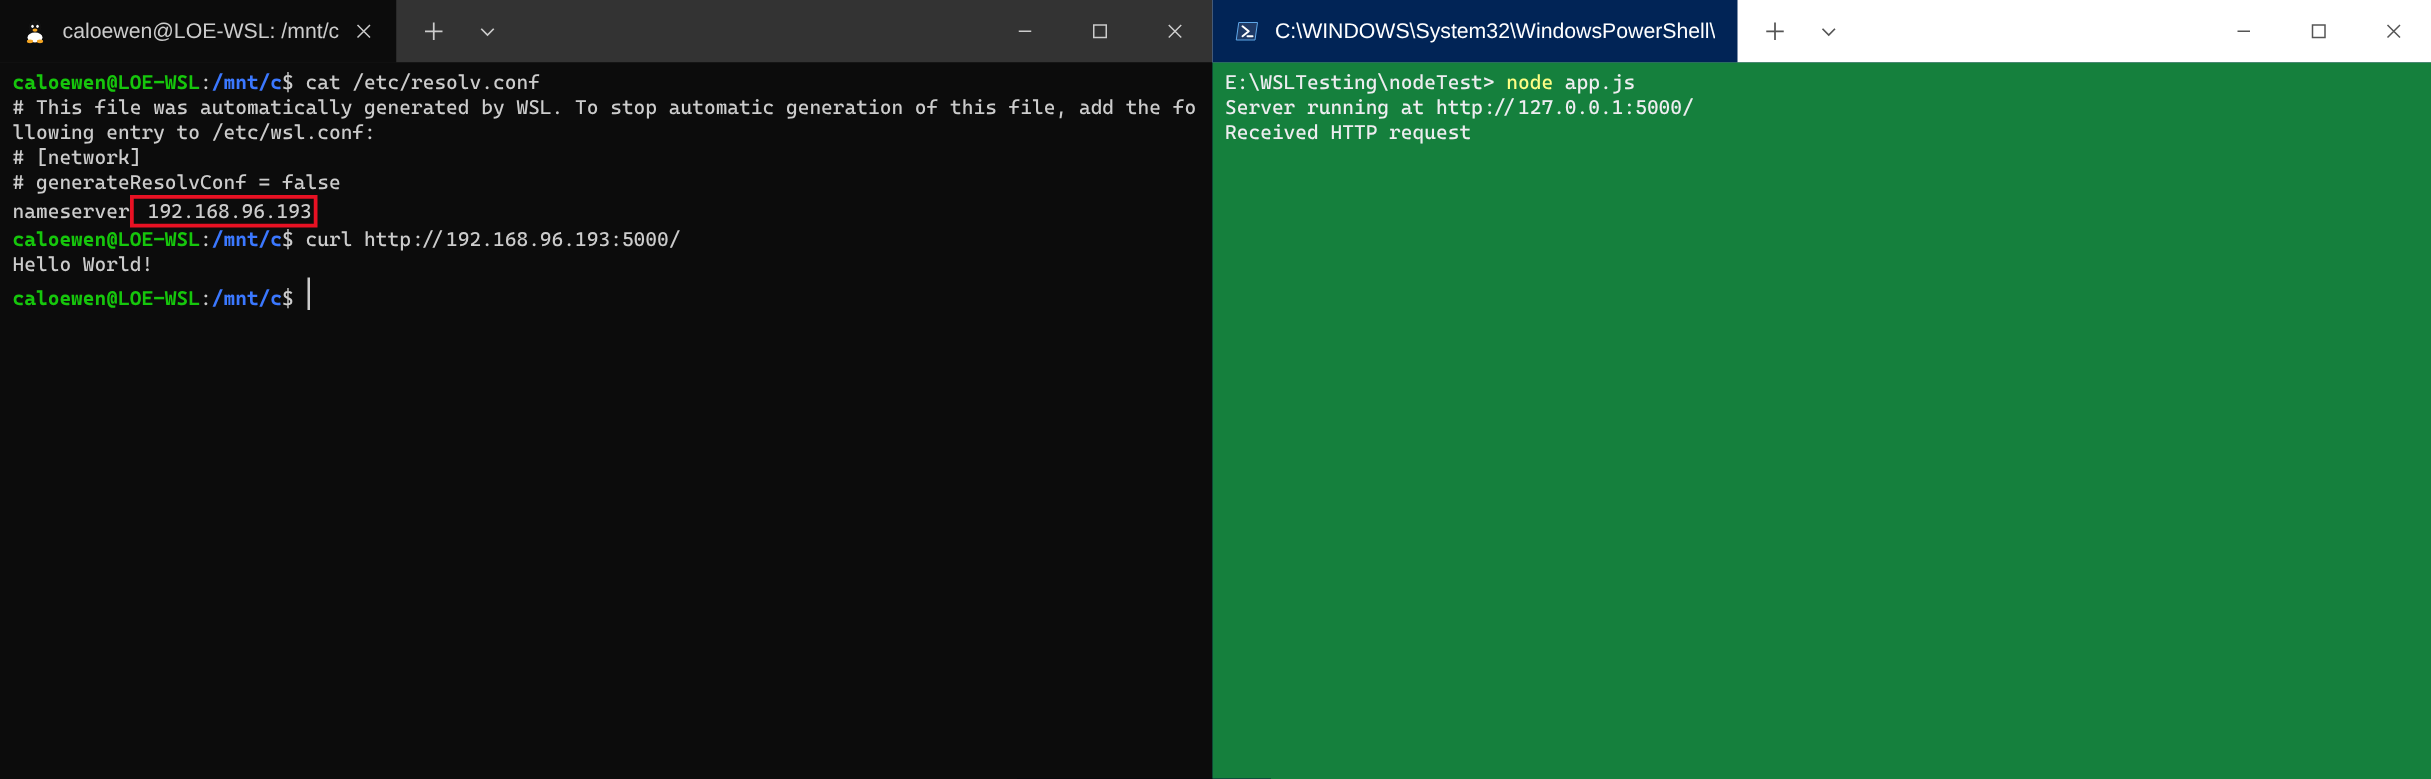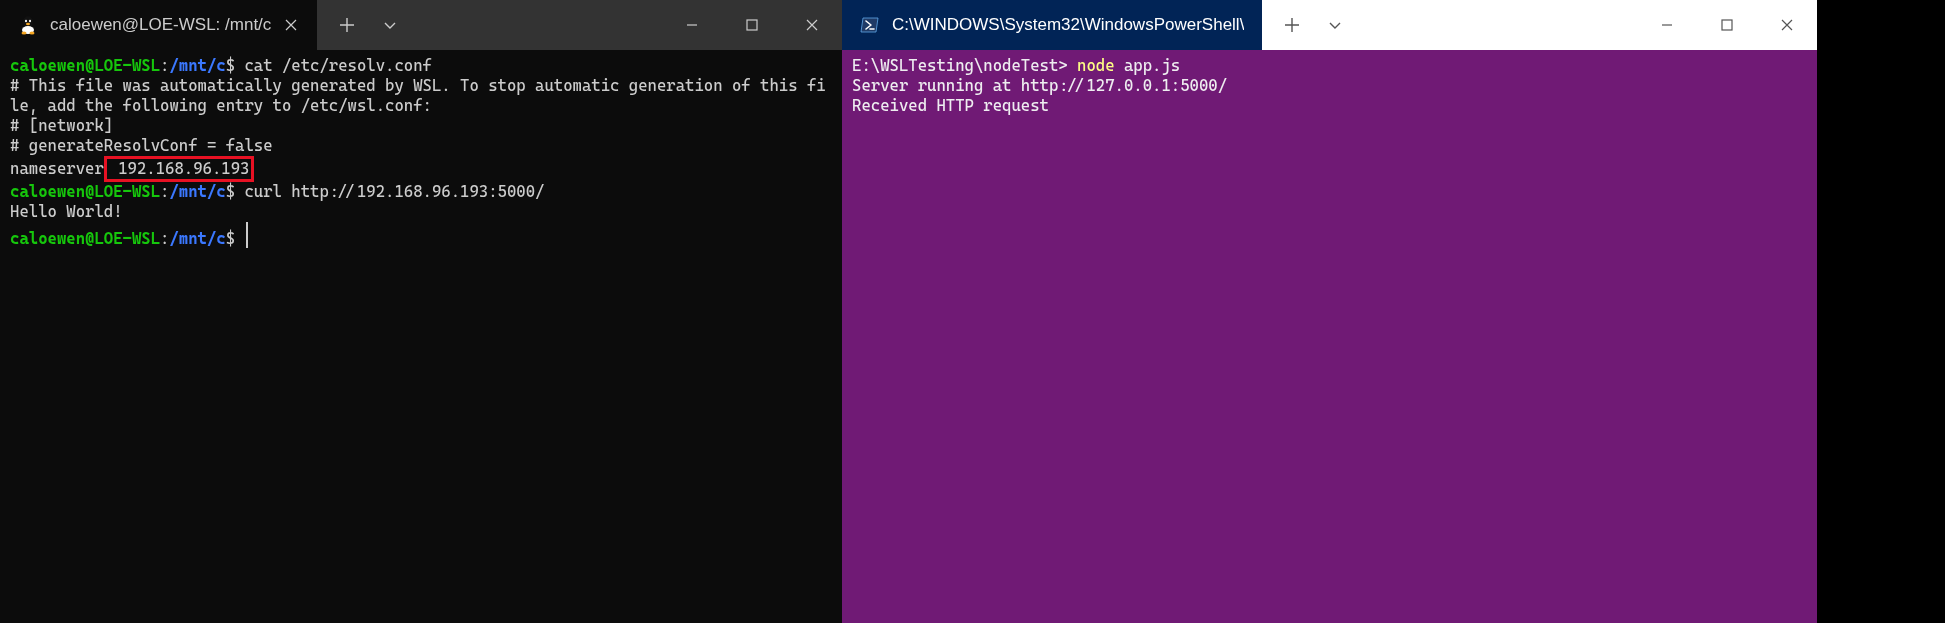--- a/index.html
+++ b/index.html
@@ -13,21 +13,21 @@
     display: flex;
     font-family: 'Cascadia Code', 'Consolas', monospace;
     background: #000;
   }
   .window {
     display: flex;
     flex-direction: column;
     height: 100%;
   }
   .window-left {
-    width: 842px;
+    width: 970px;
     background: #0c0c0c;
   }
   .window-right {
     width: 975px;
     background: #012456;
   }
   .titlebar {
     height: 50px;
     display: flex;
     align-items: stretch;
@@ -120,21 +120,21 @@
     line-height: 1.25;
     white-space: pre-wrap;
     word-break: break-all;
     overflow: hidden;
   }
   .terminal-body-bash {
     background: #0c0c0c;
     color: #cccccc;
   }
   .terminal-body-ps {
-    background: #701a75;
+    background: #15803d;
     color: #eeedf0;
   }
   .prompt-user {
     color: #16c60c;
     font-weight: bold;
   }
   .prompt-path {
     color: #3b78ff;
     font-weight: bold;
   }

